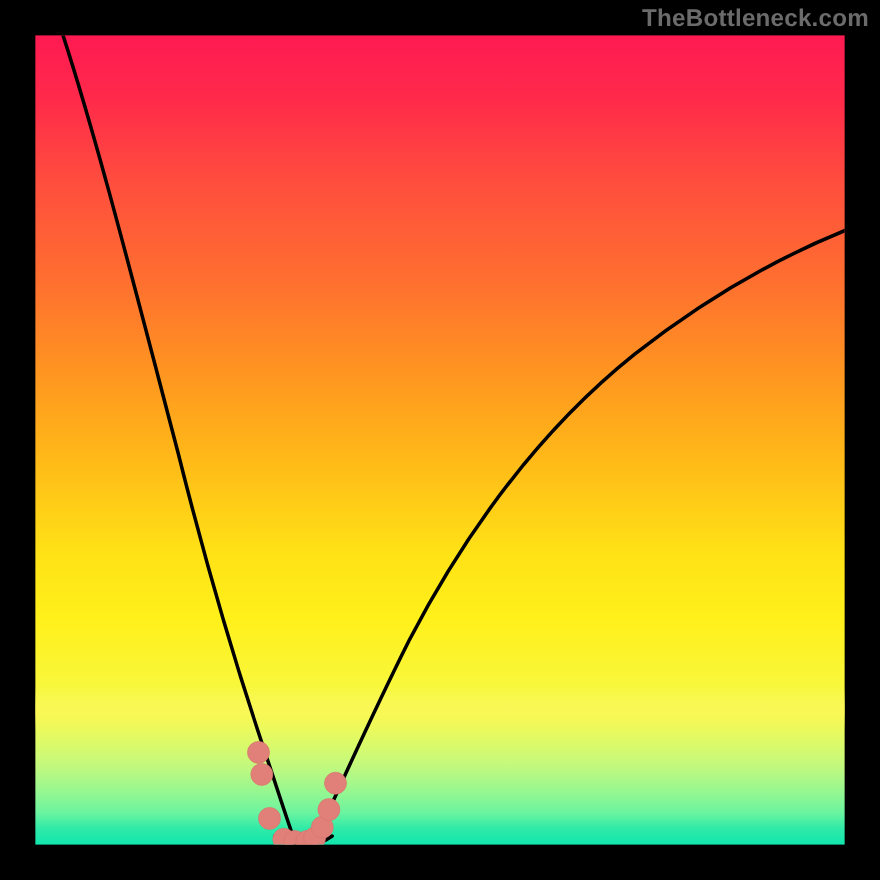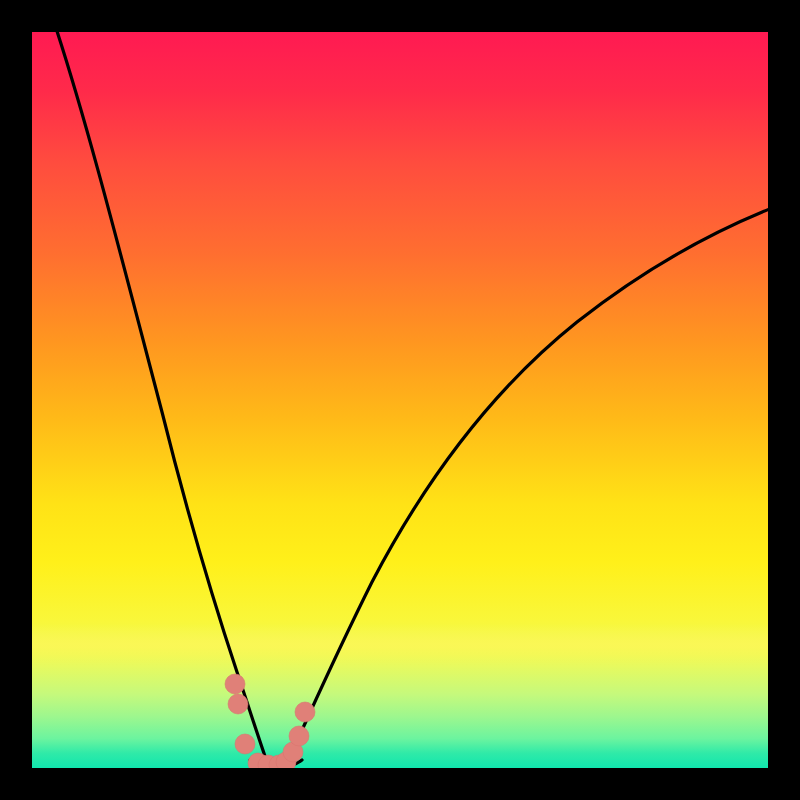--- a/index.html
+++ b/index.html
@@ -111,13 +111,14 @@
         <circle cx="236" cy="733" r="10"></circle>
         <circle cx="247" cy="733" r="10"></circle>
         <circle cx="254" cy="730" r="10"></circle>
         <circle cx="261" cy="720" r="10"></circle>
         <circle cx="267" cy="704" r="10"></circle>
         <circle cx="273" cy="680" r="10"></circle>
       </g>
     </svg>
   </div>
 
+  <div class="watermark">TheBottleneck.com</div>
 </div>
 
 </body></html>

